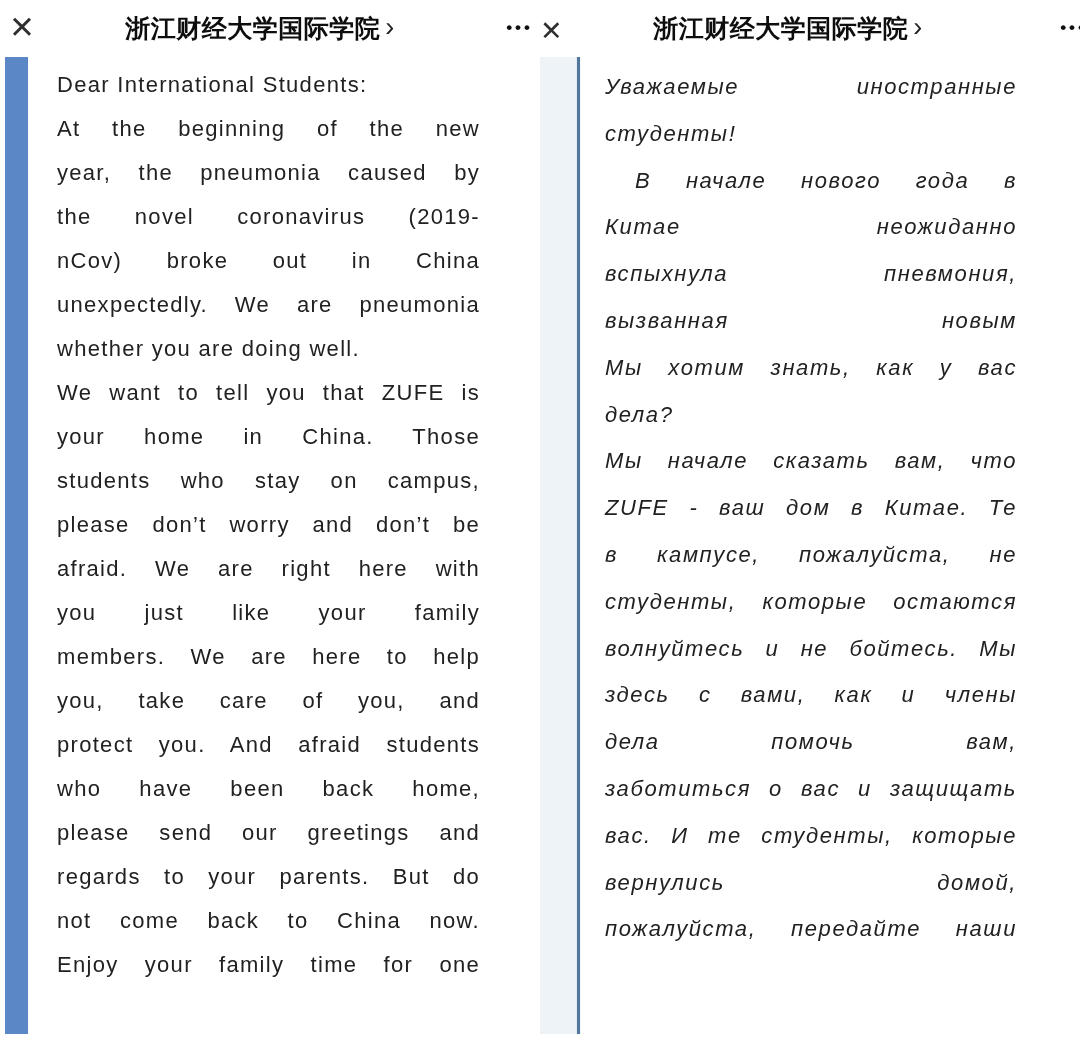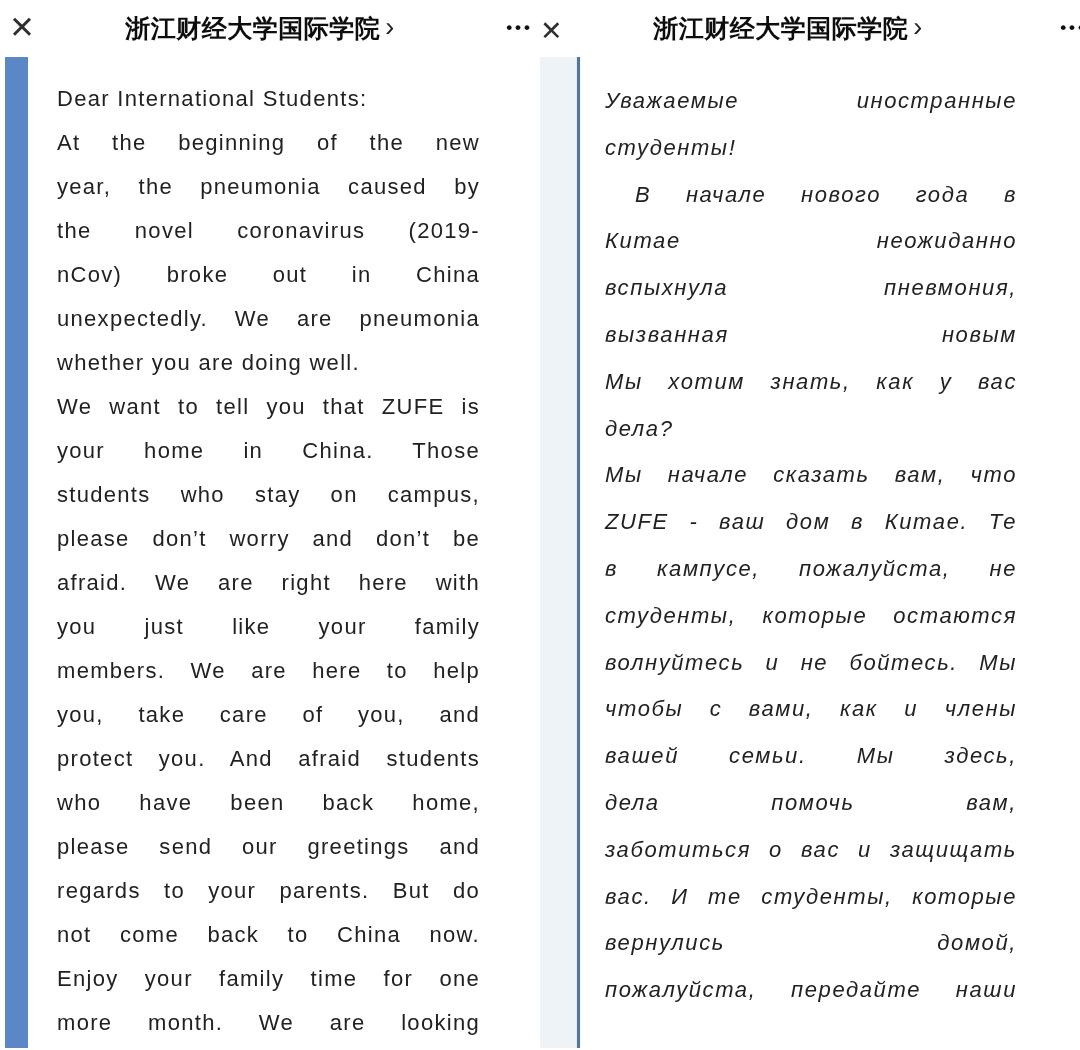--- a/index.html
+++ b/index.html
@@ -28,21 +28,21 @@
   .right .hdr-title{transform:translateX(-22px);}
   .chev{font-size:27px;font-weight:400;color:#222;margin-left:5px;margin-top:-3px;}
   .more-dots{
     position:absolute;top:14px;font-size:17px;font-weight:700;color:#111;
     letter-spacing:3px;line-height:28px;cursor:pointer;white-space:nowrap;
   }
   .left .more-dots{right:7px;}
   .right .more-dots{right:-7px;}
 
   
-  .pbody{position:absolute;top:55px;left:0;width:500px;height:993px;background:#fff;overflow:hidden;}
+  .pbody{position:absolute;top:41px;left:0;width:500px;height:993px;background:#fff;overflow:hidden;}
 
   
   .bar{position:absolute;top:0;bottom:0;background:#5b87c6;}
   .bar-left{left:5px;width:23px;}
   .bar-right{left:510px;width:27px;}
 
   
   .zone{position:absolute;top:0;bottom:0;background:#eef3f8;}
   .zone-l{left:0;width:37px;}
   .zone-r{left:510px;width:30px;}
@@ -93,21 +93,20 @@
           <div class="line just">afraid. We are right here with</div>
           <div class="line just">you just like your family</div>
           <div class="line just">members. We are here to help</div>
           <div class="line just">you, take care of you, and</div>
           <div class="line just">protect you. And afraid students</div>
           <div class="line just">who have been back home,</div>
           <div class="line just">please send our greetings and</div>
           <div class="line just">regards to your parents. But do</div>
           <div class="line just">not come back to China now.</div>
           <div class="line just">Enjoy your family time for one</div>
-          <div class="line just">more month. We are looking</div>
         </div>
     </div>
   </section>
 
   <section class="panel right">
     <header class="hdr">
       <span class="close-x">✕</span>
       <div class="hdr-title">
         <span>浙江财经大学国际学院</span>
         <span class="chev">›</span>
@@ -126,22 +125,21 @@
           <div class="line just">Китае неожиданно</div>
           <div class="line just">вспыхнула пневмония,</div>
           <div class="line just">вызванная новым</div>
           <div class="line just">Мы хотим знать, как у вас</div>
           <div class="line">дела?</div>
           <div class="line just">Мы начале сказать вам, что</div>
           <div class="line just">ZUFE - ваш дом в Китае. Те</div>
           <div class="line just">в кампусе, пожалуйста, не</div>
           <div class="line just">студенты, которые остаются</div>
           <div class="line just">волнуйтесь и не бойтесь. Мы</div>
-          <div class="line just">чтобы с вами, как и члены</div>
-          <div class="line just">вашей семьи. Мы здесь,</div>
+          <div class="line just">здесь с вами, как и члены</div>
           <div class="line just">дела помочь вам,</div>
           <div class="line just">заботиться о вас и защищать</div>
           <div class="line just">вас. И те студенты, которые</div>
           <div class="line just">вернулись домой,</div>
           <div class="line just">пожалуйста, передайте наши</div>
         </div>
     </div>
   </section>
 
 </div>

